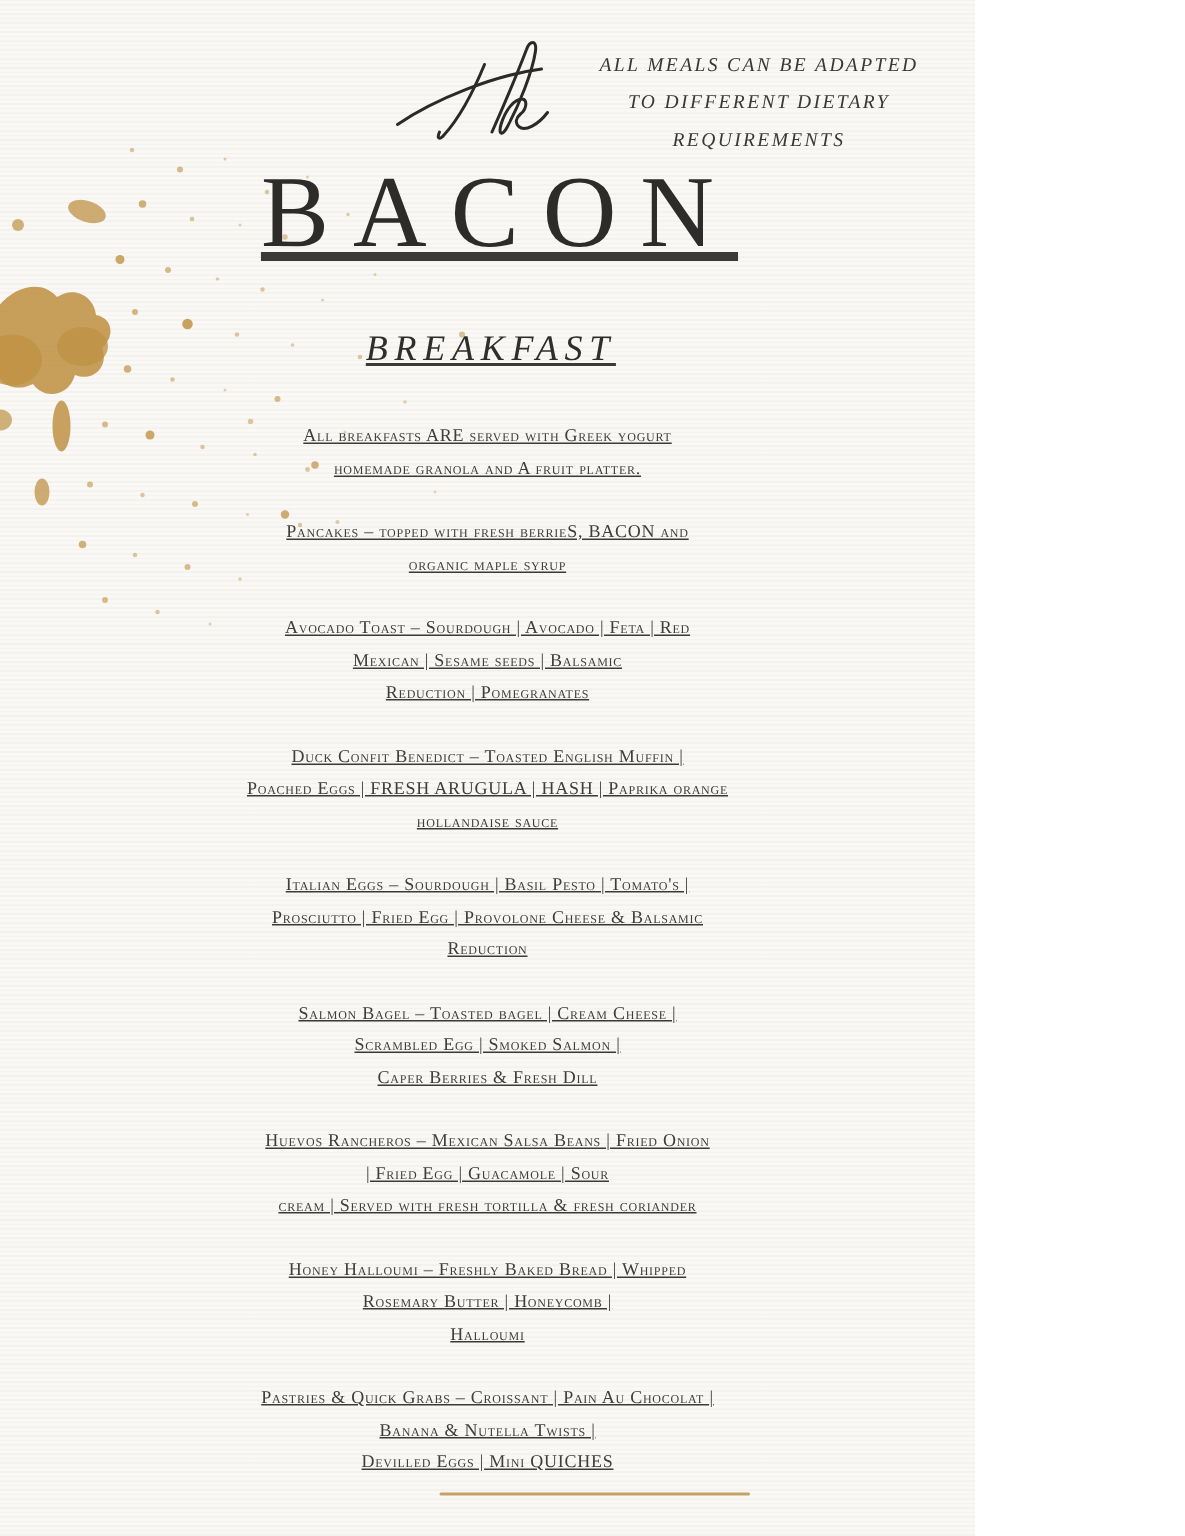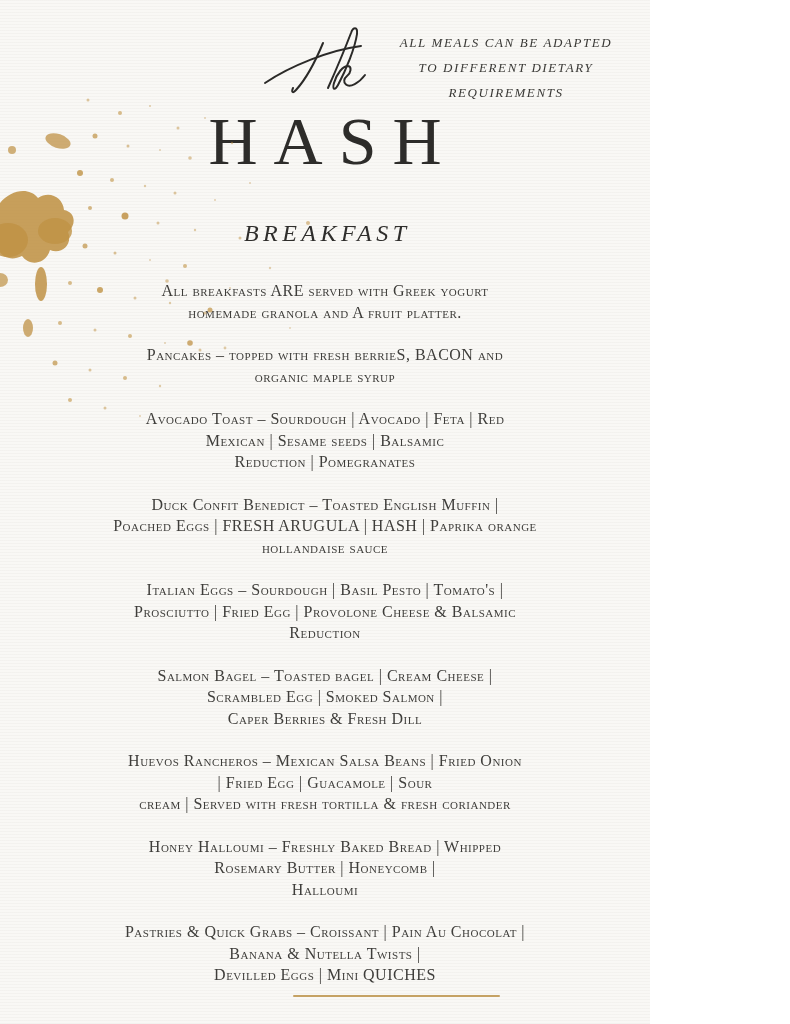--- a/index.html
+++ b/index.html
@@ -10,20 +10,21 @@
     overflow:hidden;
   }
   .page{
     position:relative;
     width:650px;height:1024px;
     background-color:#f9f8f5;
     background-image:
       repeating-linear-gradient(180deg, rgba(120,112,98,0.045) 0px, rgba(120,112,98,0.045) 1px, transparent 1px, transparent 3px),
       repeating-linear-gradient(180deg, rgba(255,255,255,0.05) 0px, rgba(255,255,255,0.05) 2px, transparent 2px, transparent 6px);
     overflow:hidden;
+    text-decoration:underline;
   }
   .splatter{position:absolute;left:0;top:88px;pointer-events:none;}
   .note{
     position:absolute;top:30px;right:18px;width:252px;
     text-align:center;font-style:italic;
     font-size:13px;line-height:25px;letter-spacing:1.6px;
     color:#393835;white-space:pre-line;
   }
   .script-the{width:130px;margin:22px auto 0;position:relative;}
   .script-the svg{display:block;}
@@ -36,21 +37,21 @@
   }
   h2.section-title{
     margin:44px 0 33px;text-align:center;
     font-style:italic;font-weight:400;
     font-size:24px;letter-spacing:4.5px;text-indent:4.5px;
     color:#2f2e2c;
   }
   .menu{width:648px;margin:0 auto;text-align:center;}
   .menu p{
     margin:0 0 21px;
-    font-size:16px;line-height:21.5px;letter-spacing:0.5px;
+    font-size:12px;line-height:21.5px;letter-spacing:0.5px;
     font-variant:small-caps;
     white-space:pre-line;
     color:#3e3d3a;
   }
   .menu p:last-child{margin-bottom:12px;}
   .divider{
     position:absolute;left:293px;top:995px;
     width:207px;height:2px;
     background:#c5a264;border-radius:1px;
   }
@@ -127,21 +128,21 @@
 
   <div class="script-the">
     <svg width="130" height="84" viewBox="0 0 130 84" fill="none" xmlns="http://www.w3.org/2000/svg" stroke="#2b2a28" stroke-width="2" stroke-linecap="round" stroke-linejoin="round">
       <path d="M 5,61 C 30,44 70,28 101,24"></path>
       <path d="M 63,21 C 56,38 46,57 36,68 C 33,71.5 31,70.5 33,66"></path>
       <path d="M 68,66 C 76,48 86,24 91,11 C 93,5 98,4 97,12 C 95,26 86,48 78,63 C 75,68.5 72,68 74,61 C 77,51 83,44 88,44 C 92,44.5 91,51 87,54 C 84,56.5 83,60 86,62.5 C 90,66 99,61 105,53"></path>
     </svg>
     <span class="sr-only">The</span>
   </div>
 
-  <h1 class="title">HASH</h1>
+  <h1 class="title">BACON</h1>
 
   <h2 class="section-title">BREAKFAST</h2>
 
   <div class="menu">
     <p>All breakfasts ARE served with Greek yogurt
 homemade granola and A fruit platter.</p>
     <p>Pancakes – topped with fresh berrieS, BACON and
 organic maple syrup</p>
     <p>Avocado Toast – Sourdough | Avocado | Feta | Red
 Mexican | Sesame seeds | Balsamic

